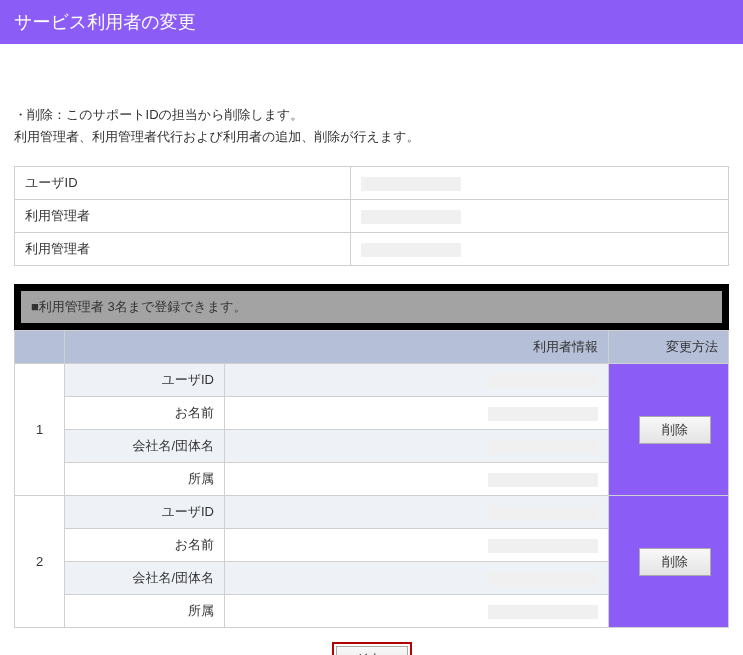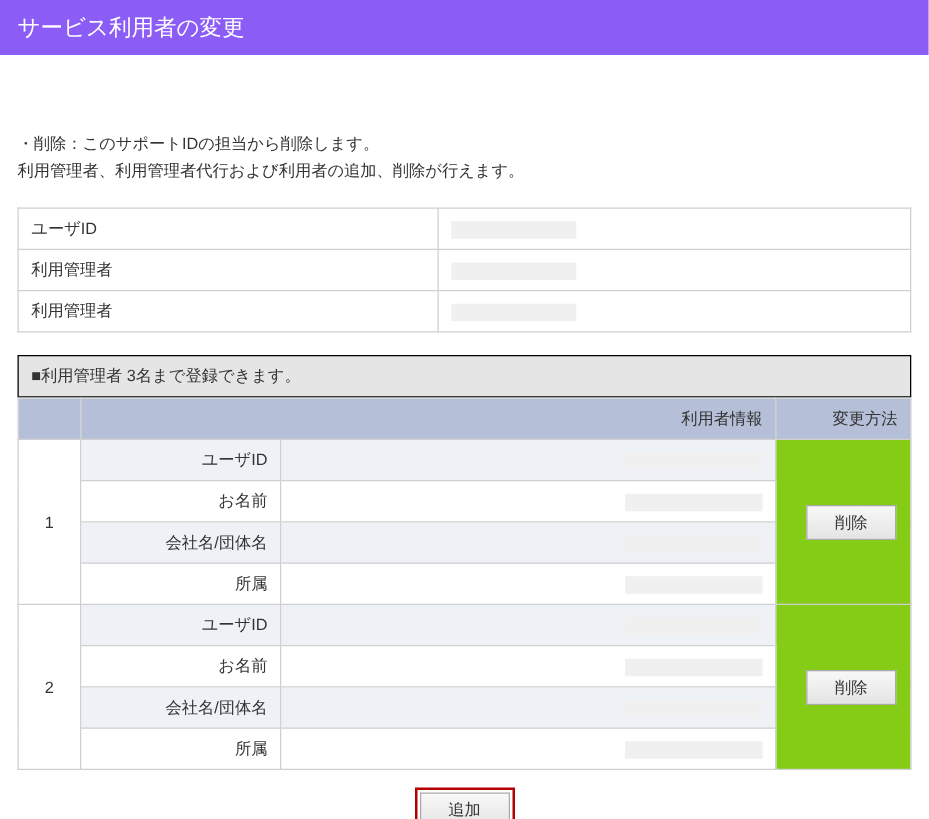--- a/index.html
+++ b/index.html
@@ -42,22 +42,22 @@
       width: 53%;
     }
     .mask {
       display: inline-block;
       background: #f0f0f0;
       height: 14px;
       width: 100px;
       vertical-align: middle;
     }
     .section-header {
-      background: #e5e5e5;
-      border: 1px solid #000000;
+      background: #a3a3a3;
+      border: 7px solid #000000;
       padding: 7px 10px;
       font-size: 13px;
     }
     .user-table {
       width: 100%;
       border-collapse: collapse;
     }
     .user-table th,
     .user-table td {
       border: 1px solid #d0d0d0;
@@ -65,39 +65,39 @@
       font-size: 13px;
       text-align: right;
       font-weight: normal;
     }
     .user-table th {
       background: #b5c0d8;
       color: #333;
     }
     .user-table th.col-num { width: 50px; }
     .user-table th.col-info { }
-    .user-table th.col-action { width: 108px; }
+    .user-table th.col-action { width: 120px; }
     .user-table td.rownum {
       text-align: center;
       background: #fff;
     }
     .user-table td.field-label {
       width: 160px;
     }
     .user-table tr.odd td.field-label,
     .user-table tr.odd td.field-value {
       background: #eef1f6;
     }
     .user-table tr.even td.field-label,
     .user-table tr.even td.field-value {
       background: #fff;
     }
     .user-table td.action-cell {
       text-align: center;
-      background: #84cc16;
+      background: #8b5cf6;
       padding-left: 23px;
     }
     .btn {
       display: inline-block;
       background: linear-gradient(#f8f8f8, #e4e4e4);
       border: 1px solid #aaa;
       padding: 4px 22px;
       font-size: 13px;
       cursor: pointer;
       color: #333;

